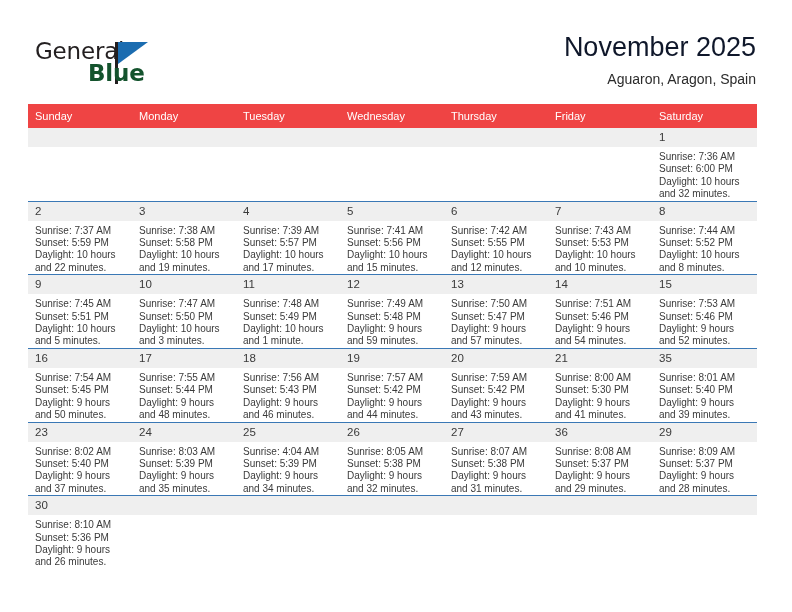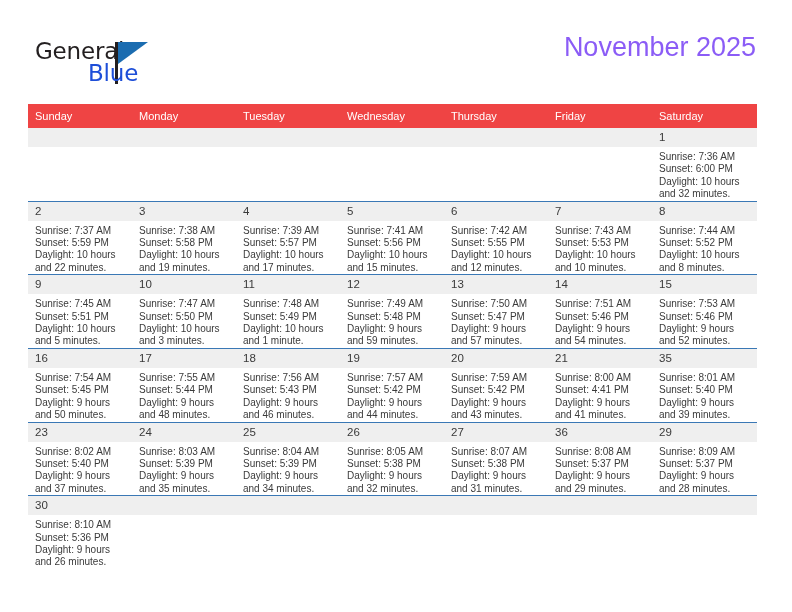--- a/index.html
+++ b/index.html
@@ -46,23 +46,23 @@
     color: #231f20;
     font-family: "DejaVu Sans", sans-serif;
     font-weight: 400;
   }
   .logo-blue {
     position: absolute;
     left: 53px;
     top: 22px;
     font-size: 23px;
     letter-spacing: -0.2px;
-    color: #1d4ed8;
+    color: #14532d;
     font-family: "DejaVu Sans", sans-serif;
-    font-weight: 400;
+    font-weight: 700;
   }
   .logo-flag {
     position: absolute;
     left: 83px;
     top: 4px;
     width: 0;
     height: 0;
     border-left: 30px solid #1b6cb0;
     border-bottom: 22px solid transparent;
   }
@@ -77,21 +77,21 @@
 
   .title-block {
     position: absolute;
     right: 36px;
     top: 30px;
     text-align: right;
   }
   .cal-title {
     font-size: 27px;
     font-weight: 400;
-    color: #8b5cf6;
+    color: #0f172a;
     line-height: 34px;
     white-space: nowrap;
   }
   .cal-subtitle {
     font-size: 14px;
     font-weight: 400;
     color: #2b2b2b;
     line-height: 20px;
     margin-top: 5px;
     white-space: nowrap;
@@ -158,20 +158,21 @@
 
     <div class="logo">
       <span class="logo-general">General</span>
       <span class="logo-pole"></span>
       <span class="logo-flag"></span>
       <span class="logo-blue">Blue</span>
     </div>
 
     <div class="title-block">
       <div class="cal-title">November 2025</div>
+      <div class="cal-subtitle">Aguaron, Aragon, Spain</div>
     </div>
 
   </div>
 
   <table class="calendar">
     <colgroup>
       <col style="width:104px">
         <col style="width:104px">
         <col style="width:104px">
       <col style="width:104px">
@@ -393,21 +394,21 @@
               <div>Sunrise: 7:59 AM</div>
               <div>Sunset: 5:42 PM</div>
               <div>Daylight: 9 hours</div>
               <div>and 43 minutes.</div>
             </div>
           </td>
           <td>
             <div class="daynum">21</div>
             <div class="daybody">
               <div>Sunrise: 8:00 AM</div>
-              <div>Sunset: 4:41 PM</div>
+              <div>Sunset: 5:30 PM</div>
               <div>Daylight: 9 hours</div>
               <div>and 41 minutes.</div>
             </div>
           </td>
           <td>
             <div class="daynum">35</div>
             <div class="daybody">
               <div>Sunrise: 8:01 AM</div>
               <div>Sunset: 5:40 PM</div>
               <div>Daylight: 9 hours</div>
@@ -430,21 +431,21 @@
             <div class="daybody">
               <div>Sunrise: 8:03 AM</div>
               <div>Sunset: 5:39 PM</div>
               <div>Daylight: 9 hours</div>
               <div>and 35 minutes.</div>
             </div>
           </td>
           <td>
             <div class="daynum">25</div>
             <div class="daybody">
-              <div>Sunrise: 8:04 AM</div>
+              <div>Sunrise: 4:04 AM</div>
               <div>Sunset: 5:39 PM</div>
               <div>Daylight: 9 hours</div>
               <div>and 34 minutes.</div>
             </div>
           </td>
           <td>
             <div class="daynum">26</div>
             <div class="daybody">
               <div>Sunrise: 8:05 AM</div>
               <div>Sunset: 5:38 PM</div>

